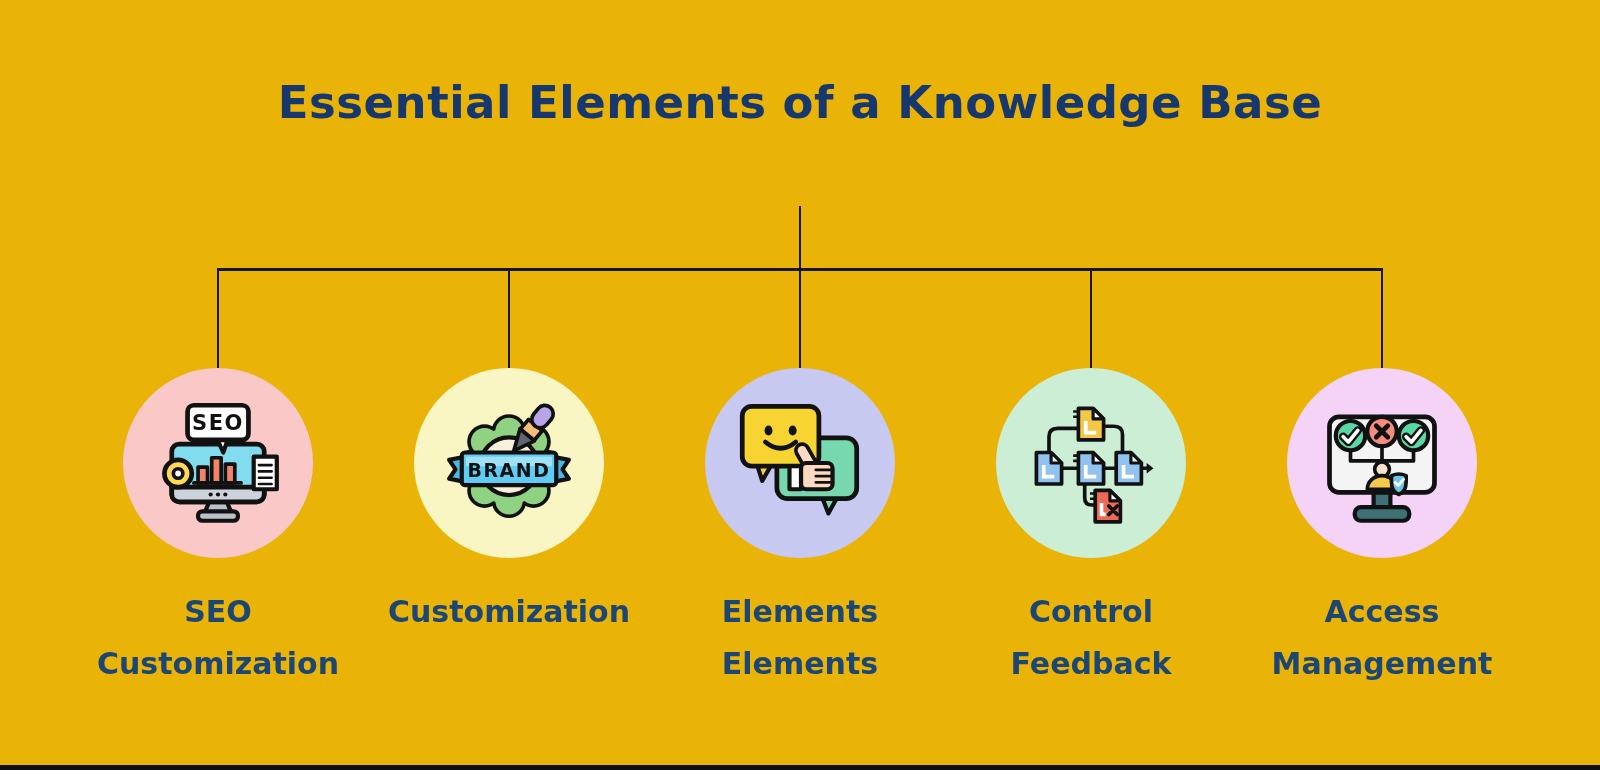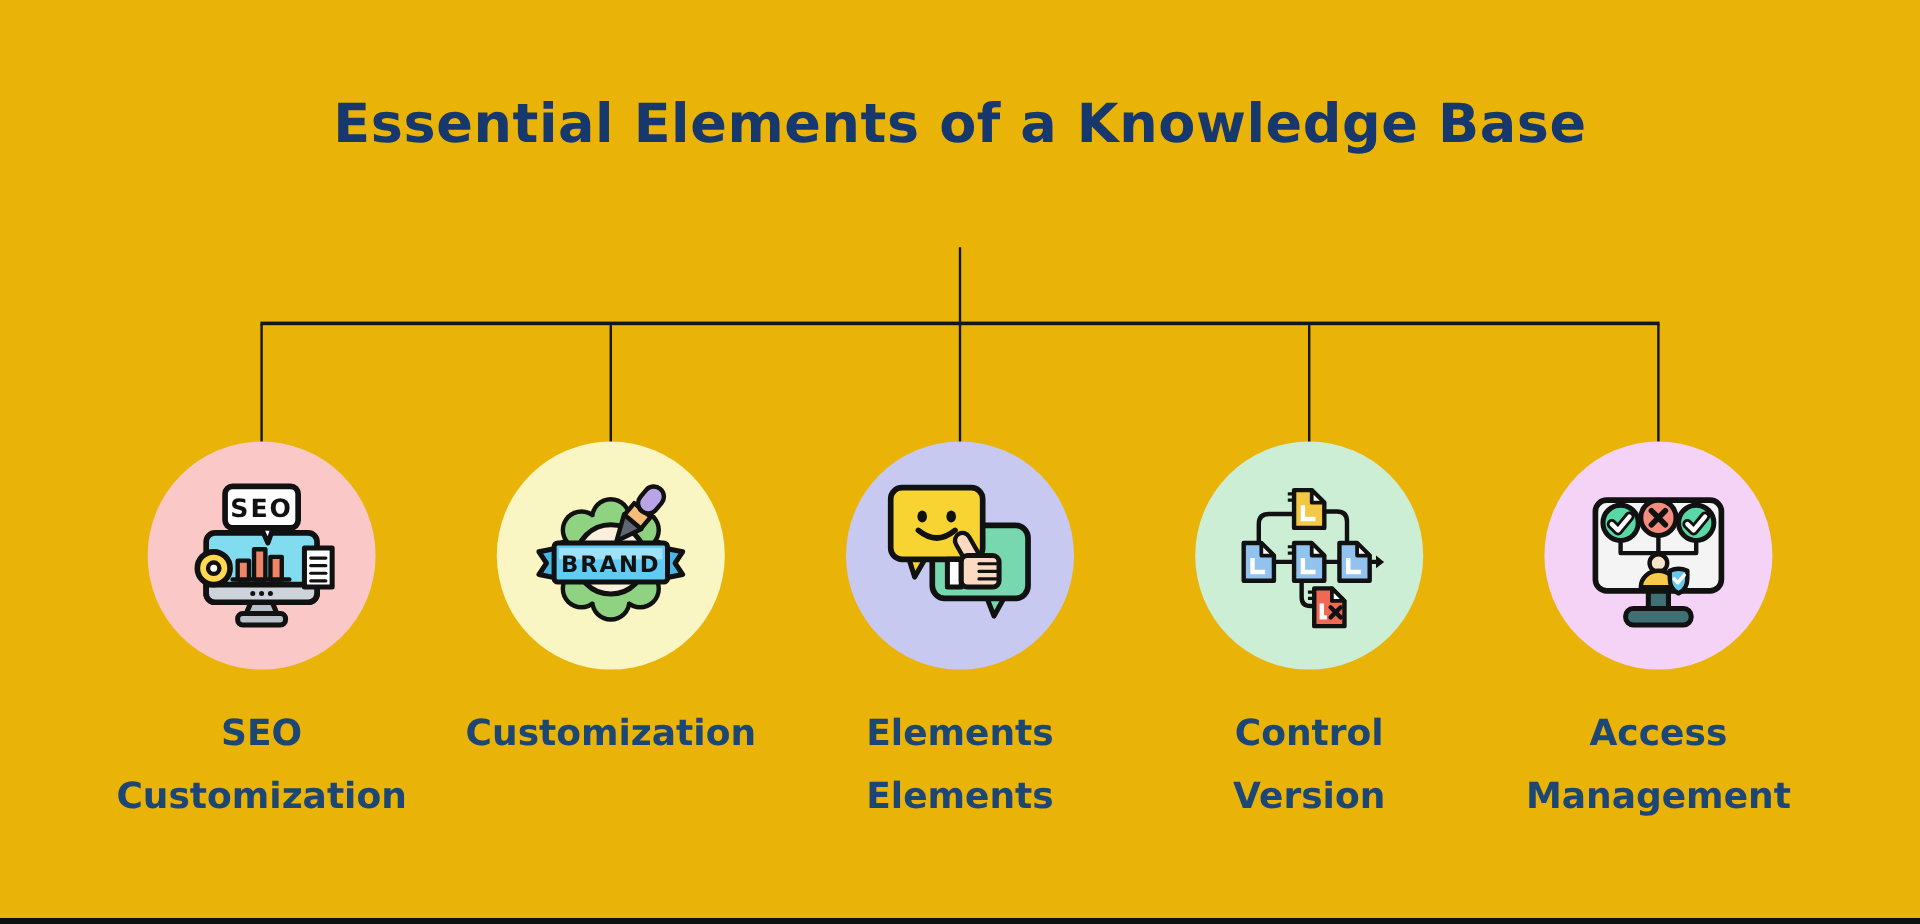--- a/index.html
+++ b/index.html
@@ -231,21 +231,21 @@
   </div>
   <div class="label label-1" style="color: rgb(28, 70, 116);">
     <span>Customization</span>
   </div>
   <div class="label label-2" style="color: rgb(28, 70, 116);">
     <span>Elements</span>
     <span>Elements</span>
   </div>
   <div class="label label-3" style="color: rgb(28, 70, 116);">
     <span>Control</span>
-    <span>Version</span>
+    <span>Feedback</span>
   </div>
   <div class="label label-4" style="color: rgb(28, 70, 116);">
     <span>Access</span>
     <span>Management</span>
   </div>
 
   <div class="bottom-border" style="background: rgb(16, 16, 16);"></div>
 </div>
 
 </body></html>

